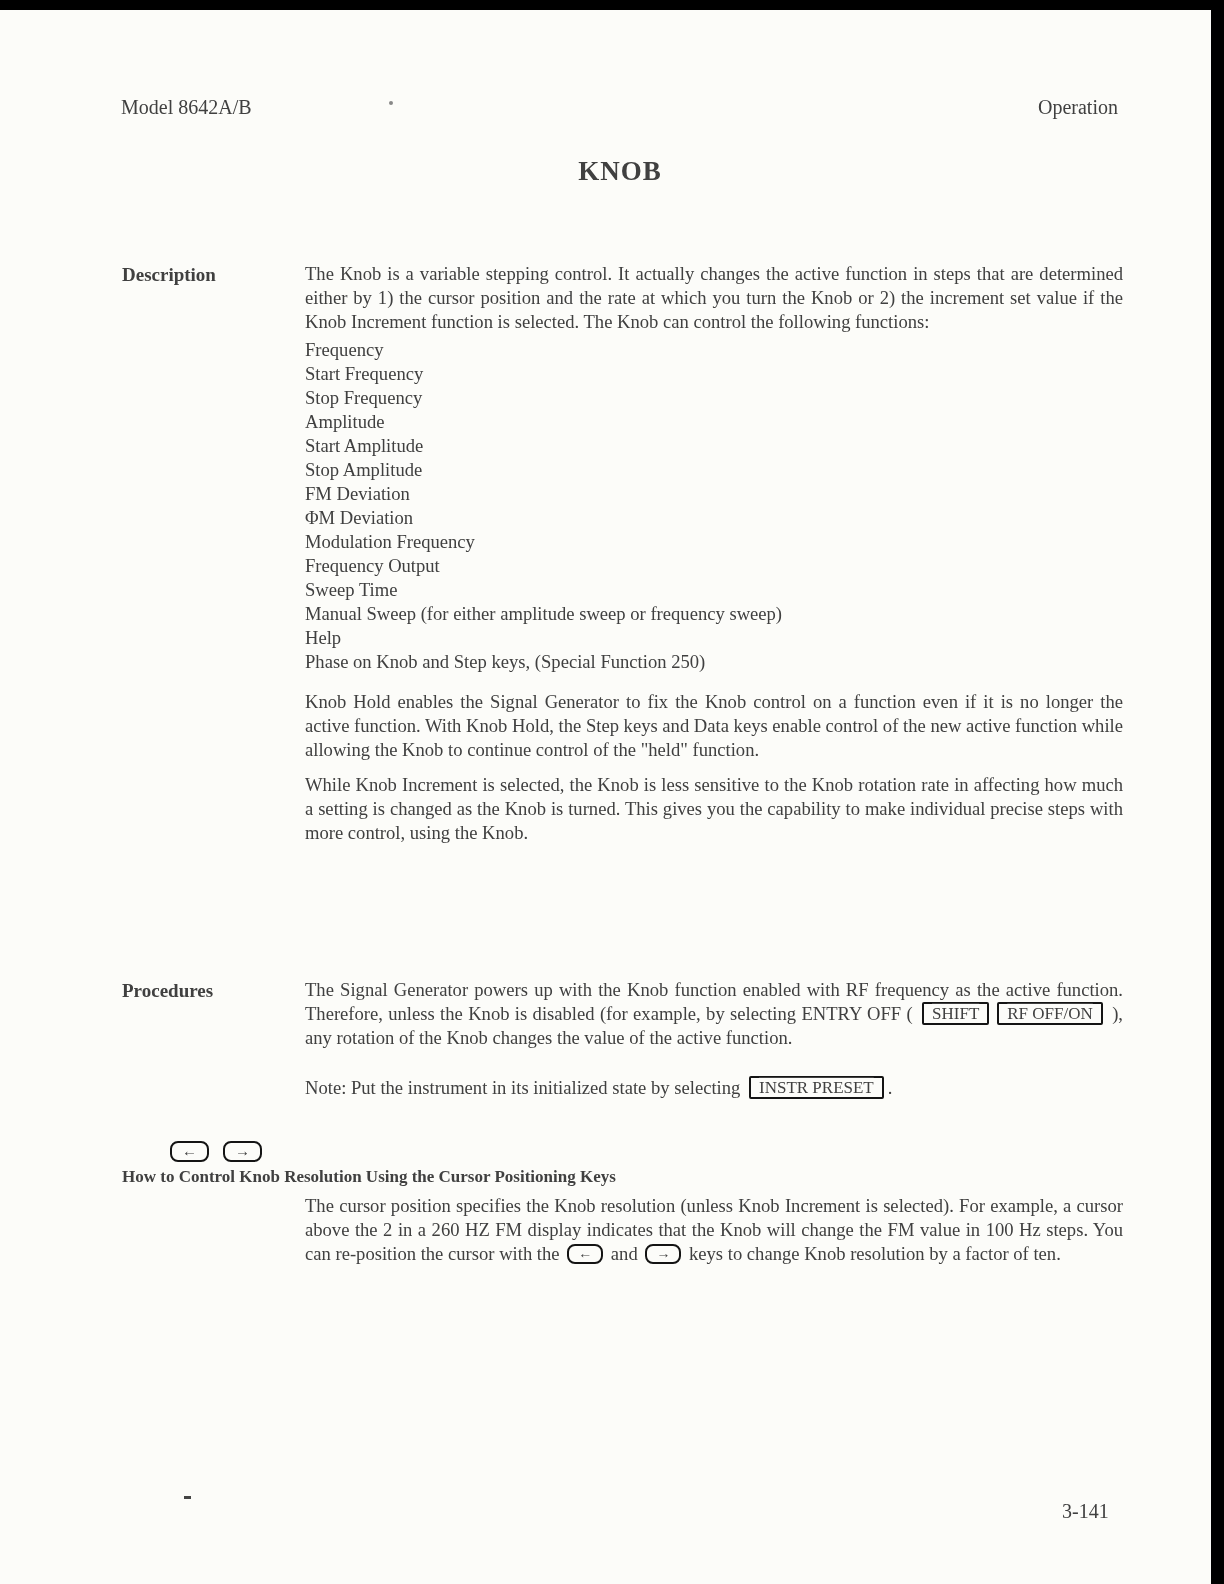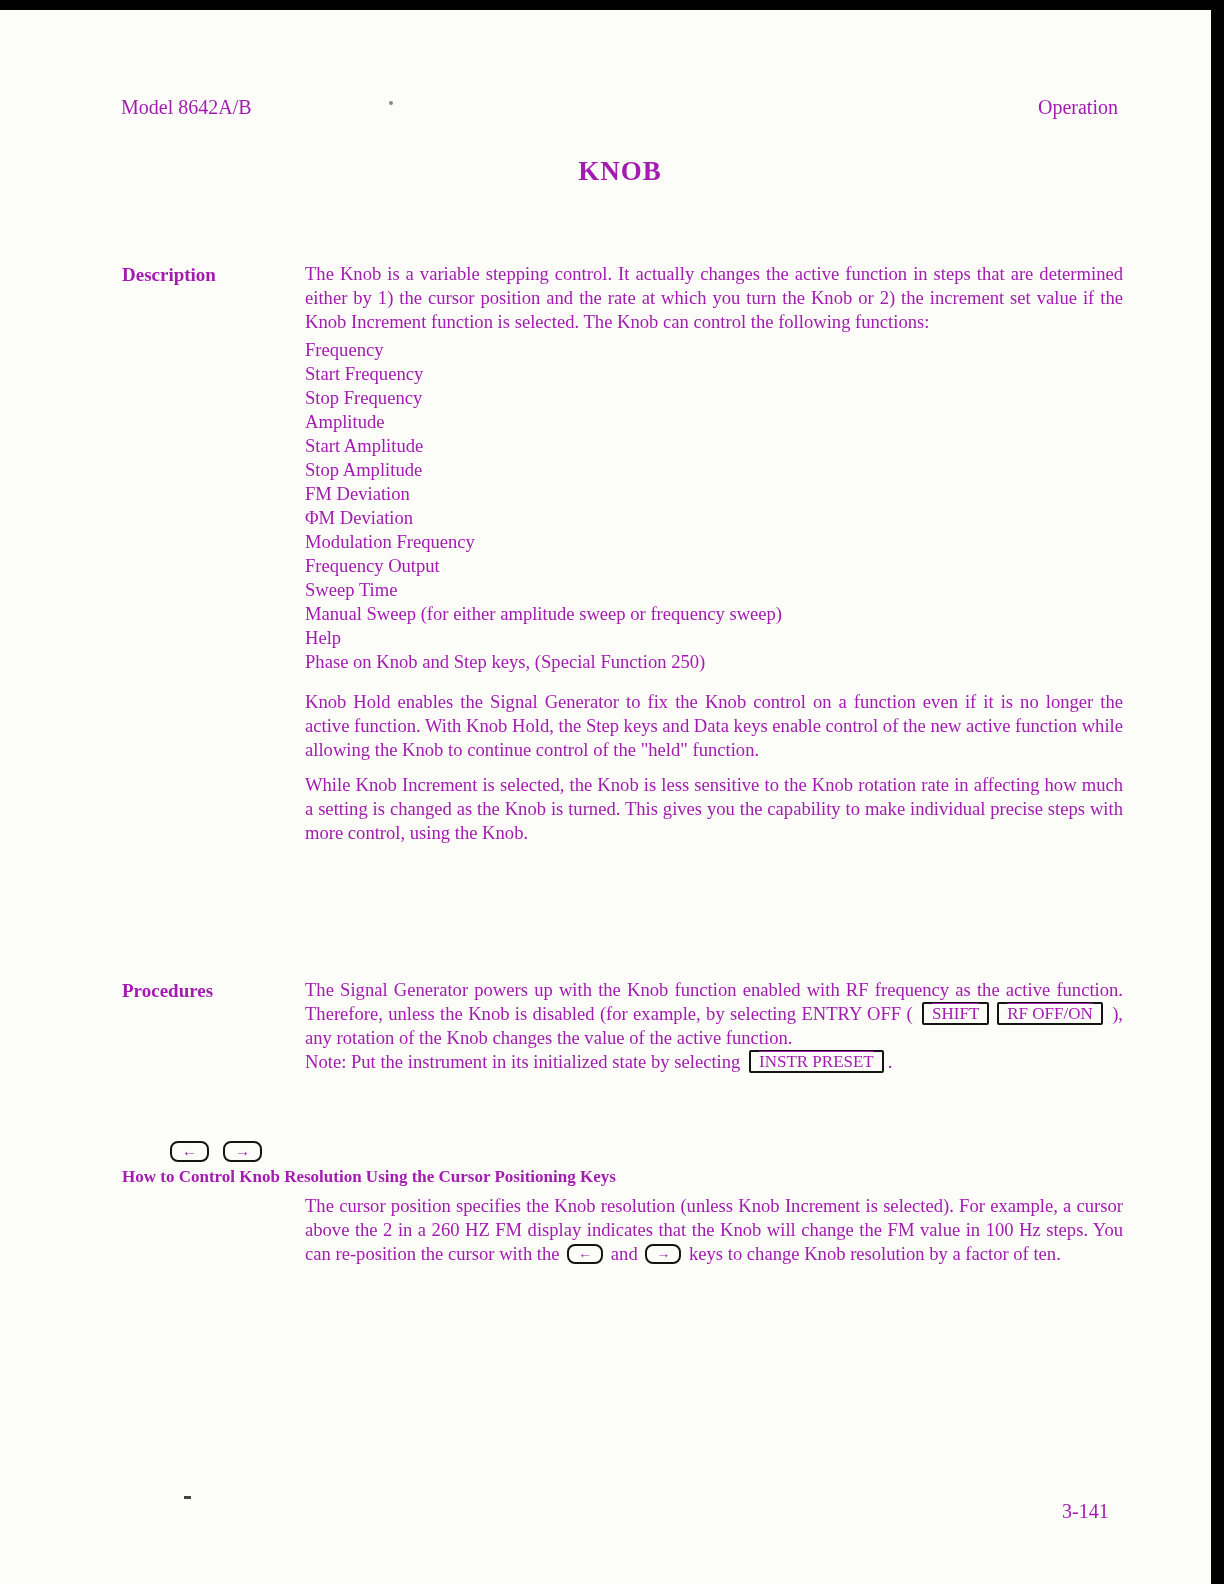--- a/index.html
+++ b/index.html
@@ -2,21 +2,21 @@
 <html><head>
 <meta charset="utf-8">
 <style>
   * { margin:0; padding:0; box-sizing:border-box; }
   html,body { background:#d8d8d4; }
   .page {
     position:relative;
     width:1224px; height:1584px;
     margin:0 auto;
     background:#fcfcf9;
-    color:#a21caf;
+    color:#404040;
     font-family:"Liberation Serif","DejaVu Serif",serif;
     overflow:hidden;
   }
   .scan-top { position:absolute; top:0; left:0; width:100%; height:10px; background:#000; }
   .scan-right { position:absolute; top:0; right:0; width:13px; height:100%; background:#000; }
   .scan-speck { position:absolute; top:101px; left:389px; width:4px; height:4px; background:#888; border-radius:50%; }
   .scan-tick { position:absolute; top:1496px; left:184px; width:7px; height:3px; background:#444; }
 
   .header {
     position:absolute; top:96px; left:121px; right:106px;
@@ -35,21 +35,21 @@
     position:absolute; left:305px; width:818px;
     font-size:18.6px; line-height:24px;
   }
   .blk-description { top:262px; }
   .blk-procedures { top:978px; }
   .blk-resolution-para { top:1194px; }
 
   p.just { text-align:justify; }
   .para-gap1 { margin-top:16px; }
   .para-gap2 { margin-top:11px; }
-  .note-line { }
+  .note-line { margin-top:26px; }
 
   .func-list { margin-top:4px; }
   .func-item { line-height:24px; }
 
   .keycap {
     display:inline-block;
     border:2px solid #141414;
     border-radius:2px;
     padding:0 8px;
     margin:0 4px;

